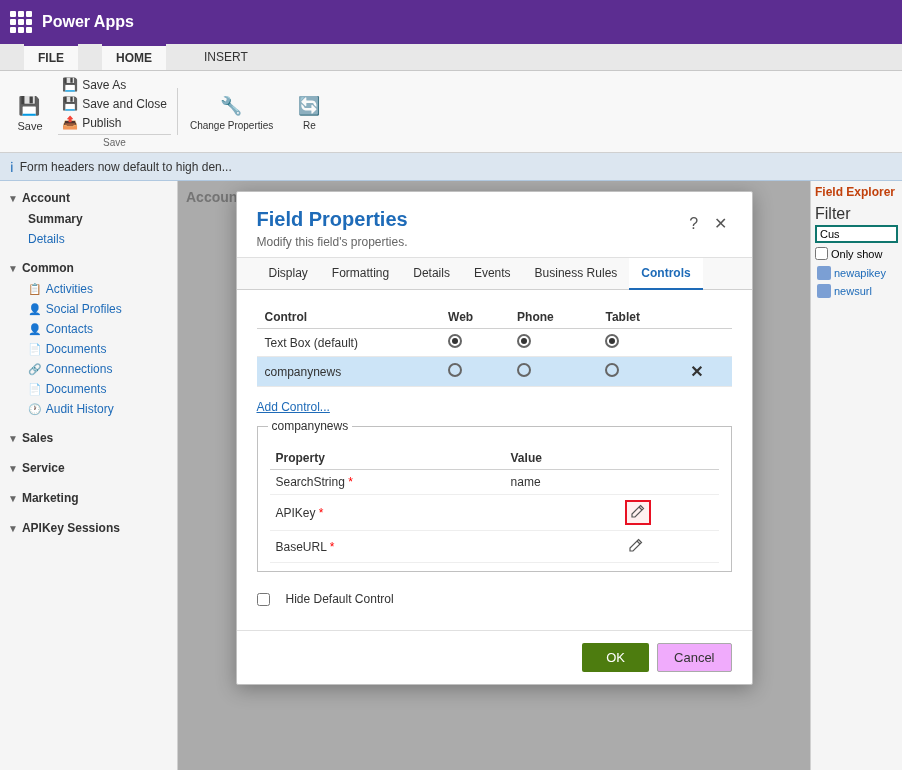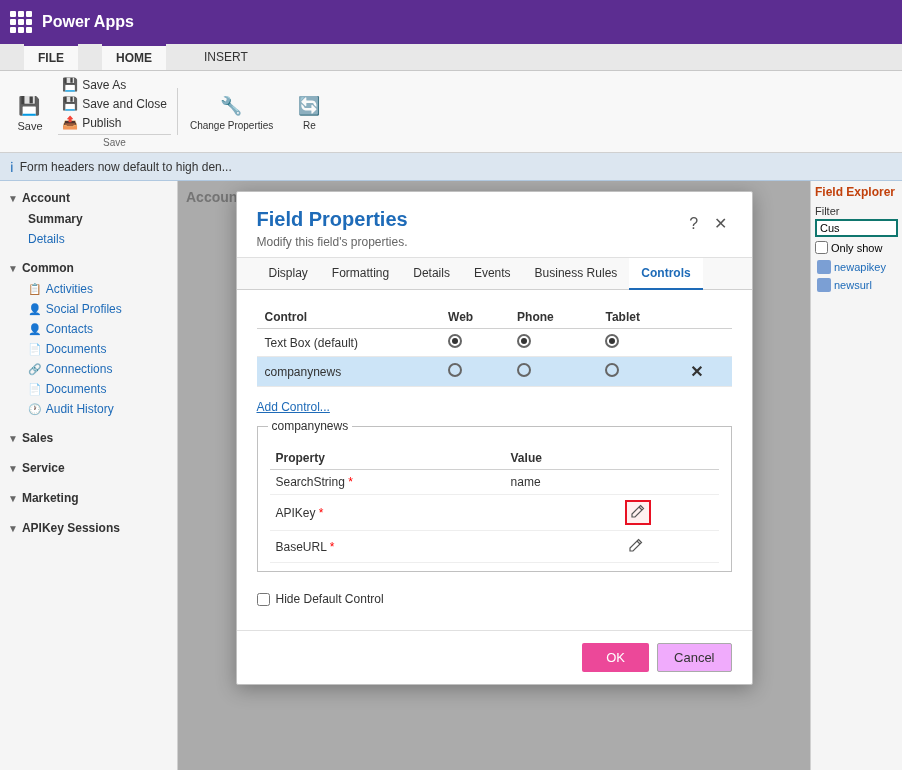--- a/index.html
+++ b/index.html
@@ -172,21 +172,21 @@
       font-size: 11px;
     }
     .field-explorer-title {
       font-weight: 700;
       font-size: 12px;
       color: #c2410c;
       margin-bottom: 6px;
       word-break: break-word;
     }
     .field-explorer-filter-label {
-      font-size: 11px;
+      font-size: 16px;
       color: #333;
       margin-bottom: 2px;
     }
     .field-explorer-filter-input {
       width: 100%;
       font-size: 11px;
       padding: 1px 3px;
       border: 2px solid #0f766e;
       margin-bottom: 4px;
     }
@@ -407,37 +407,37 @@
     .edit-icon-btn.highlighted {
       border: 2px solid #e81123;
       background: #fff0f0;
       padding: 2px 4px;
     }
 
     
     .hide-default-row {
       display: flex;
       align-items: center;
-      gap: 6px;
+      gap: 16px;
       font-size: 12px;
       color: #333;
       margin-top: 20px;
       margin-bottom: 8px;
     }
 
     
     .modal-footer {
       display: flex;
       justify-content: flex-end;
       padding: 12px 20px;
       gap: 8px;
       border-top: 1px solid #e0e0e0;
     }
     .btn-primary {
-      background: #ec4899;
+      background: #4d7c0f;
       color: white;
       border: none;
       padding: 6px 24px;
       font-size: 13px;
       cursor: pointer;
       border-radius: 2px;
     }
     .btn-secondary {
       background: #f0abfc;
       color: #333;

